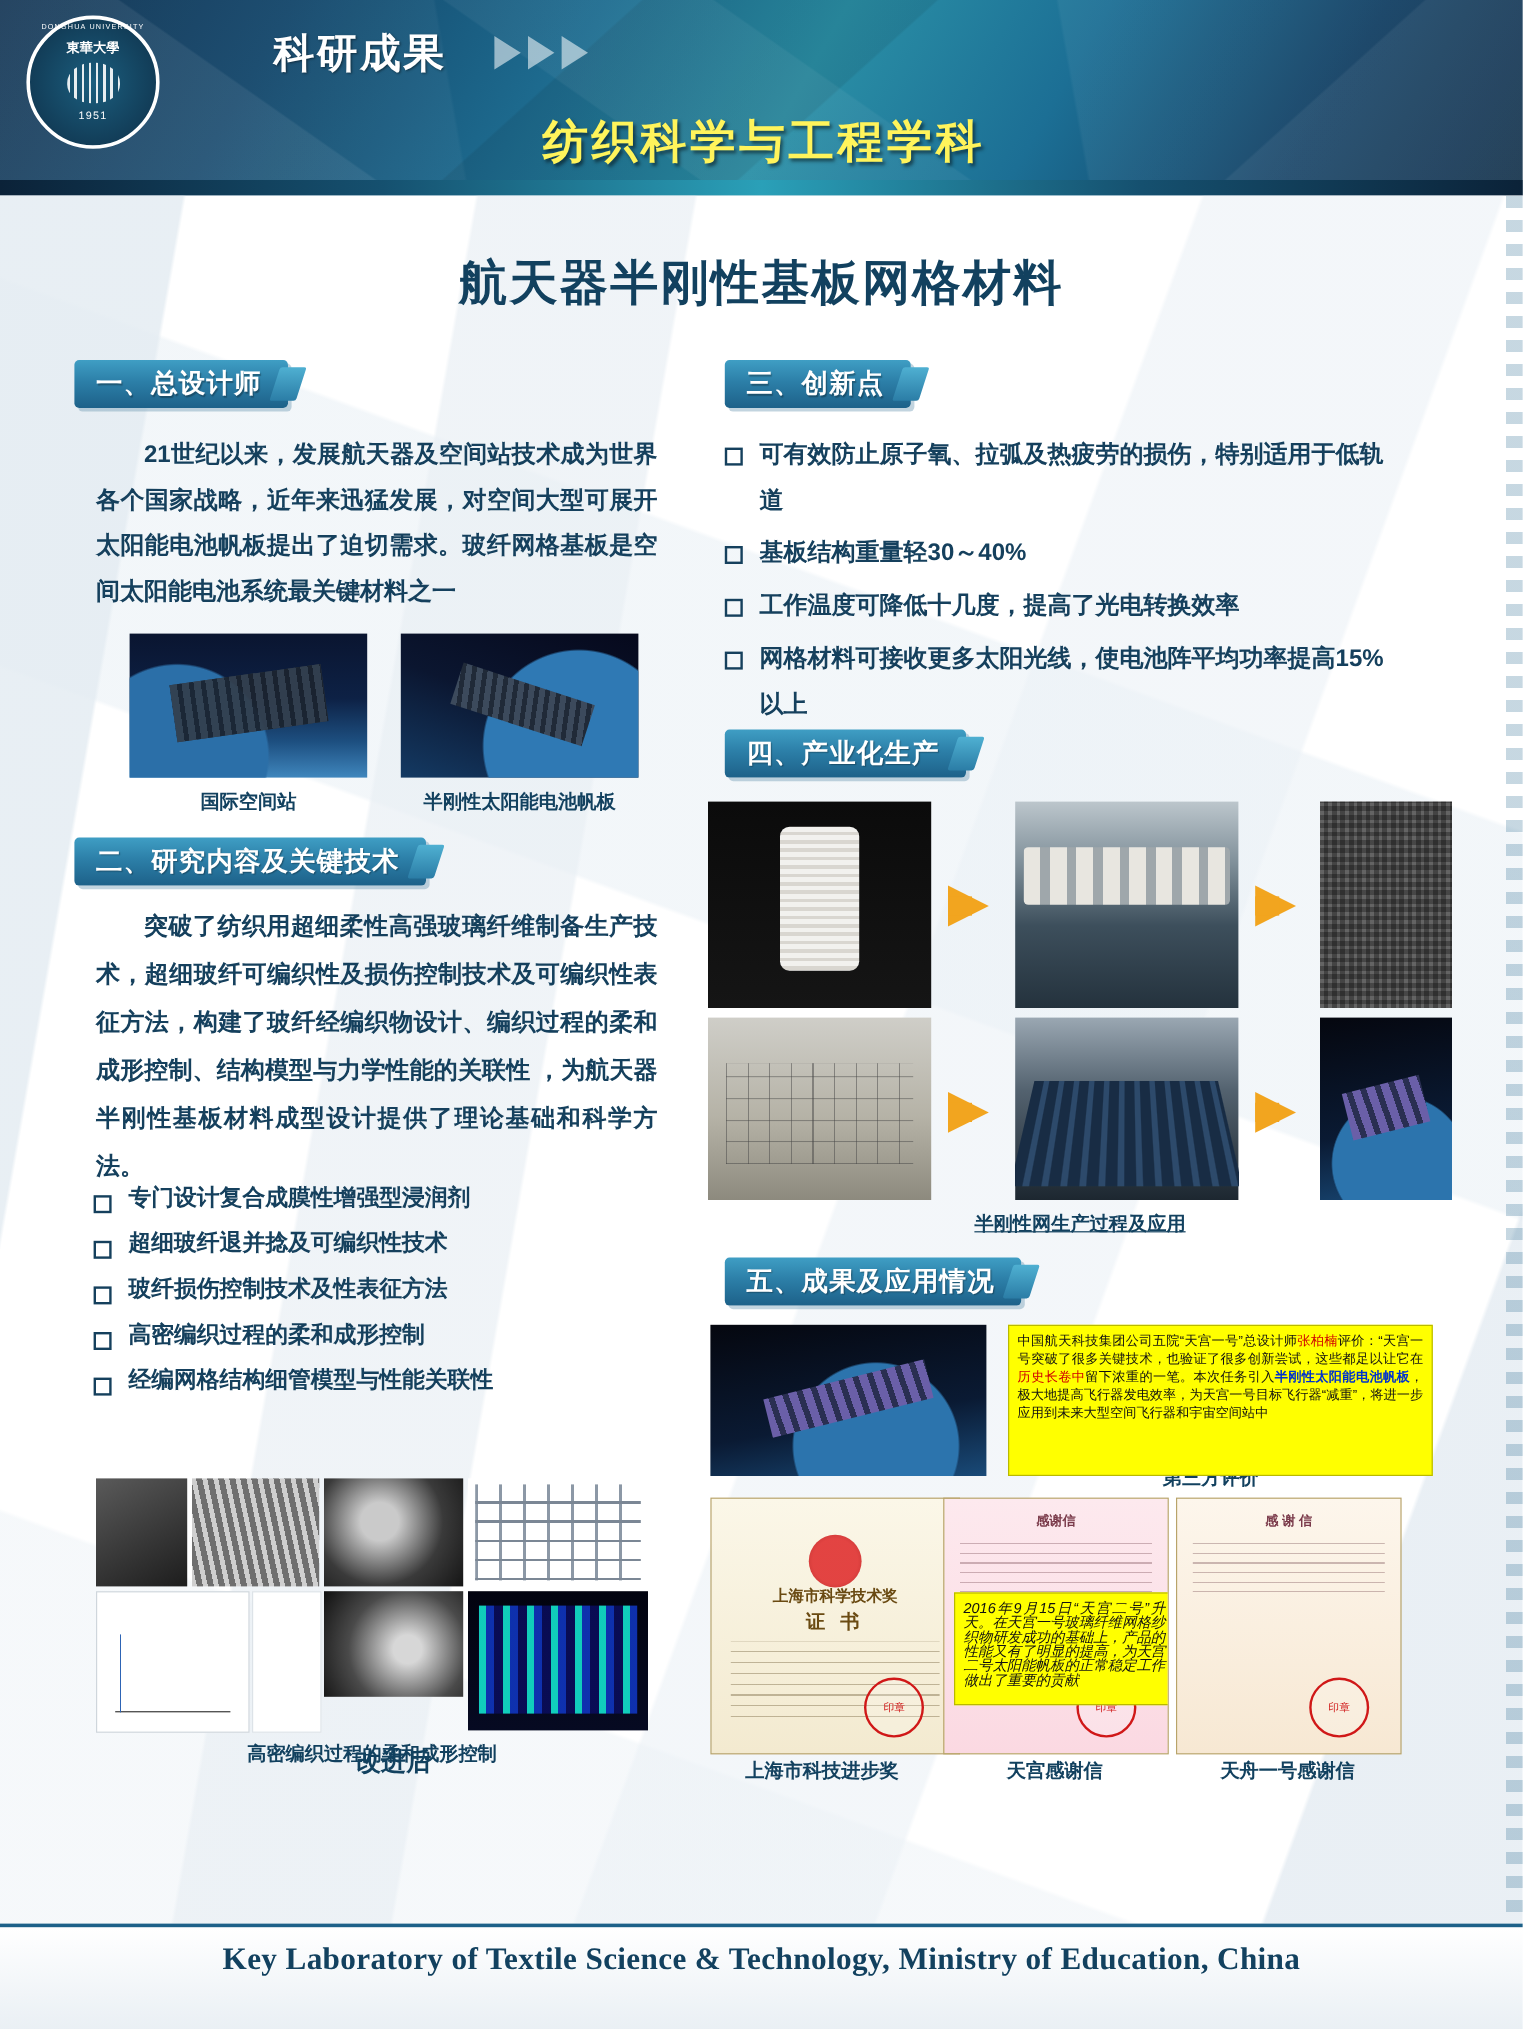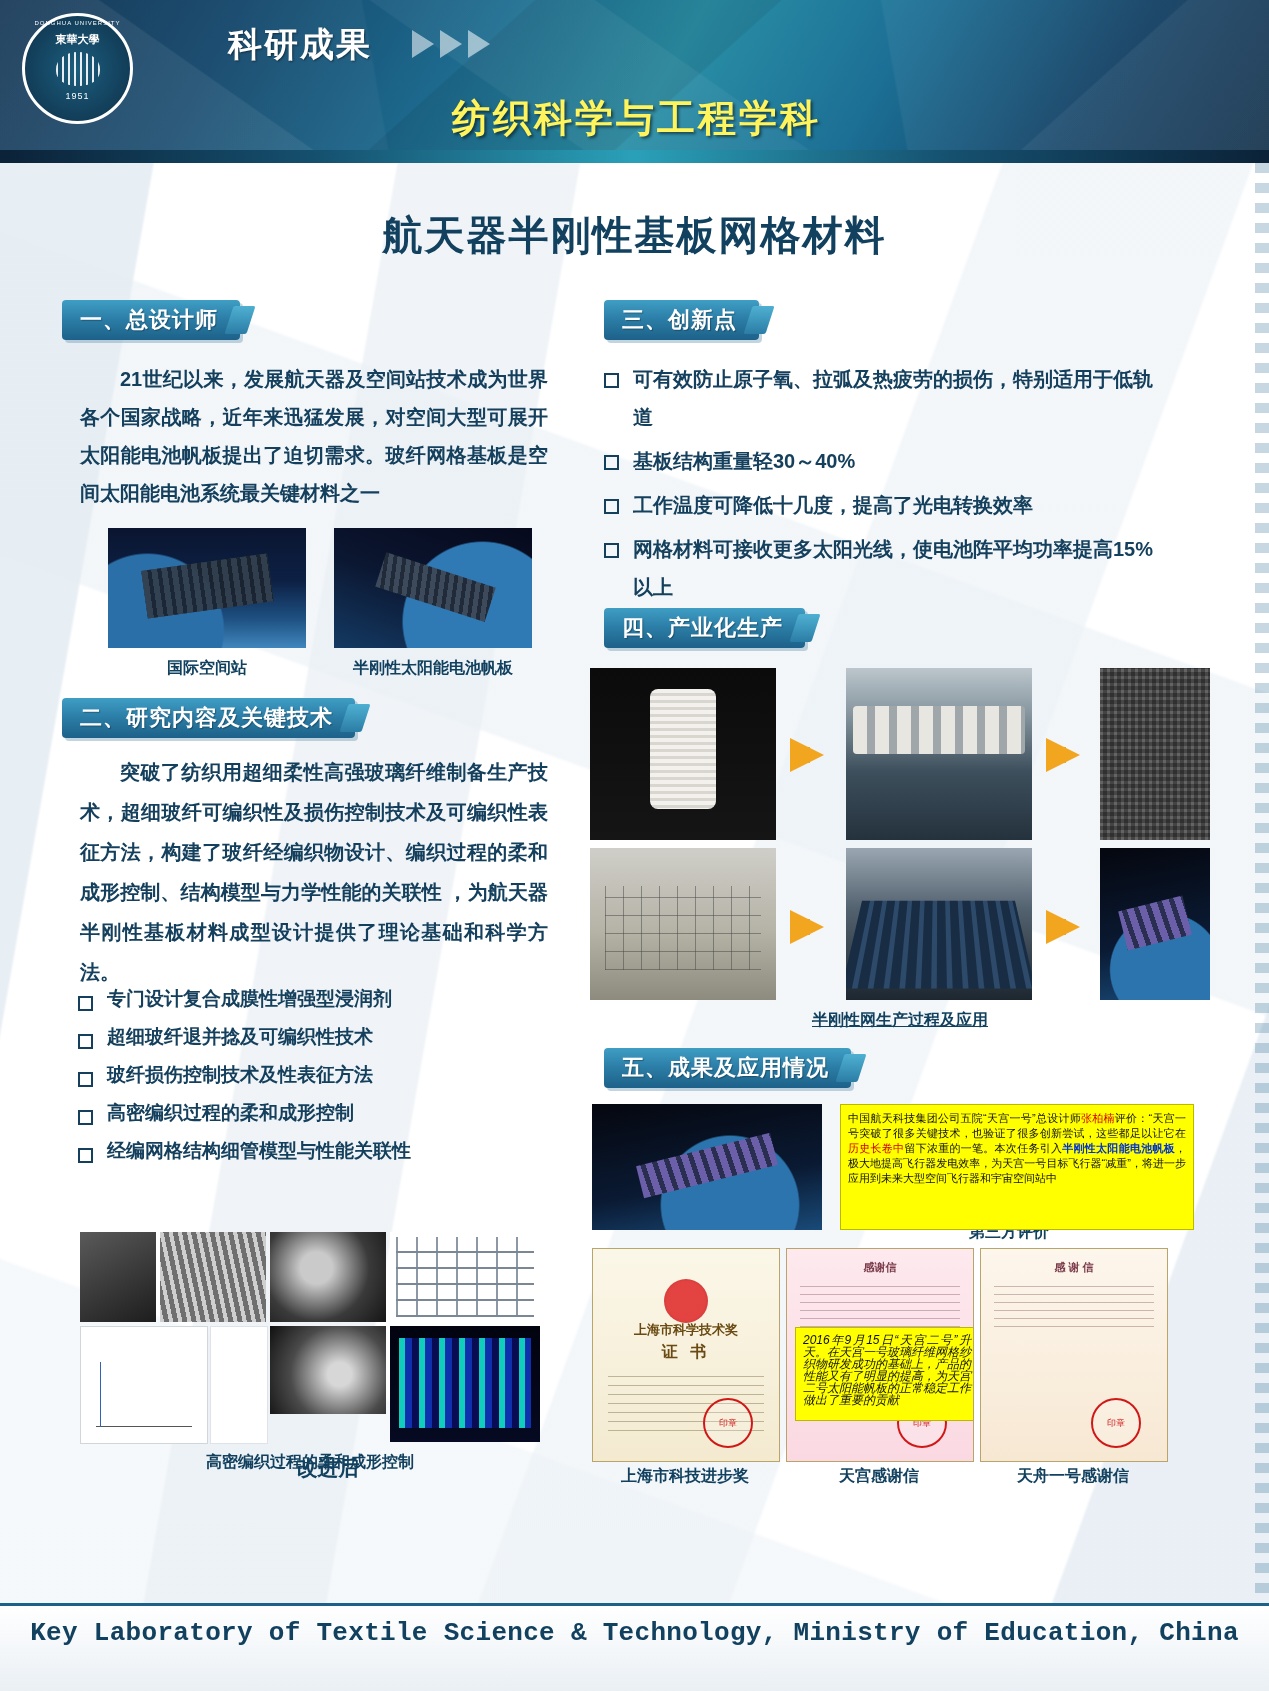--- a/index.html
+++ b/index.html
@@ -230,21 +230,21 @@
   .quote{
     position:absolute;z-index:6;background:#ffff00;border:1px solid #b9b900;
     font-size:11px;line-height:15px;color:#111;padding:6px 7px;text-align:justify;
   }
   .quote .red{color:#d00000;font-weight:normal;}
   .quote .blue{color:#0033cc;font-weight:bold;}
   
   .cert{
     position:absolute;z-index:4;border:1px solid #b9a46a;overflow:hidden;
   }
-  .cert.c1{background:linear-gradient(180deg,#fbf7e8 0%,#f3ead0 100%);}
+  .cert.c1{background:linear-gradient(180deg,#fbf7e8 0%,#f3ead0 100%);padding-left:20px;}
   .cert.c2{background:linear-gradient(180deg,#fde9ee 0%,#fbd9e2 100%);}
   .cert.c3{background:linear-gradient(180deg,#fdf6ec 0%,#f7e8d3 100%);}
   .cert .emb{
     position:absolute;left:50%;top:14%;transform:translateX(-50%);
     width:44px;height:44px;border-radius:50%;
     background:radial-gradient(circle,#e03030 0 60%,#b01818 100%);
     opacity:.9;
   }
   .cert .ttl{
     position:absolute;left:0;top:34%;width:100%;text-align:center;
@@ -272,21 +272,21 @@
     background:repeating-linear-gradient(0deg,rgba(90,40,50,.3) 0 1px,transparent 1px 8px);
   }
   
   .footer{
     position:absolute;left:0;top:1603px;width:1269px;height:88px;
     background:linear-gradient(180deg,#ffffff 0%,#e9eff4 100%);
     border-top:3px solid #1d6189;
   }
   .footer-text{
     position:absolute;left:0;top:1618px;width:1269px;text-align:center;
-    font-family:Liberation Mono, monospace;
+    font-family:Liberation Serif, serif;
     font-size:26px;font-weight:bold;color:#12415f;letter-spacing:.3px;
   }
   .dash-right{
     position:absolute;right:0;top:163px;width:14px;height:1440px;
     background:repeating-linear-gradient(180deg,#1d6189 0 10px,transparent 10px 20px);
     opacity:.25;
   }
 </style>
 </head>
 <body>

